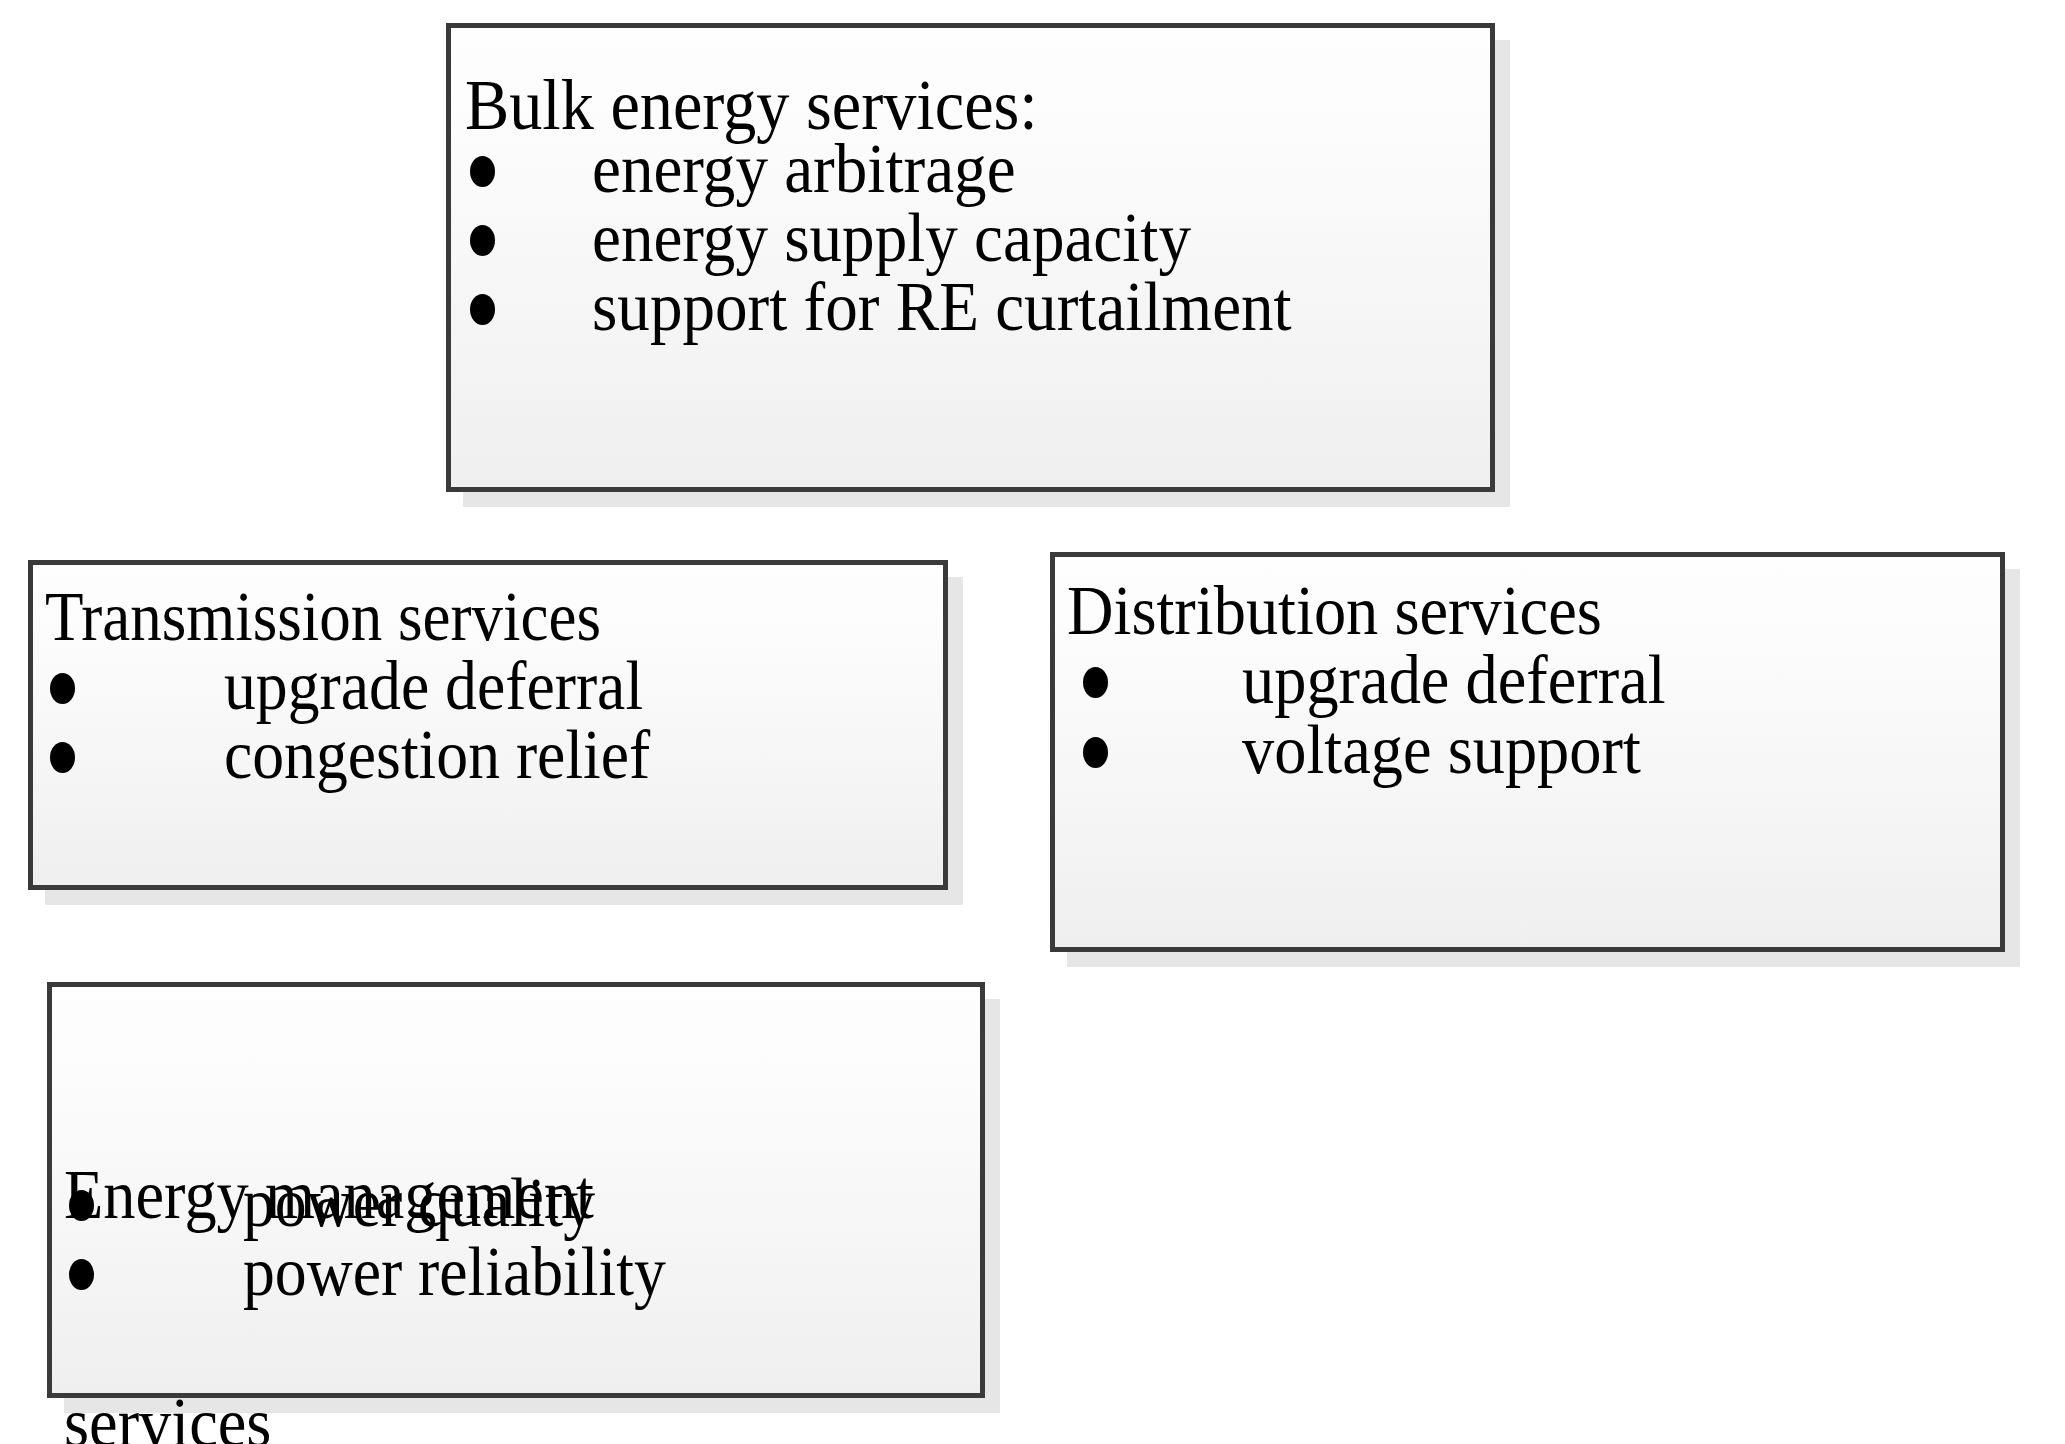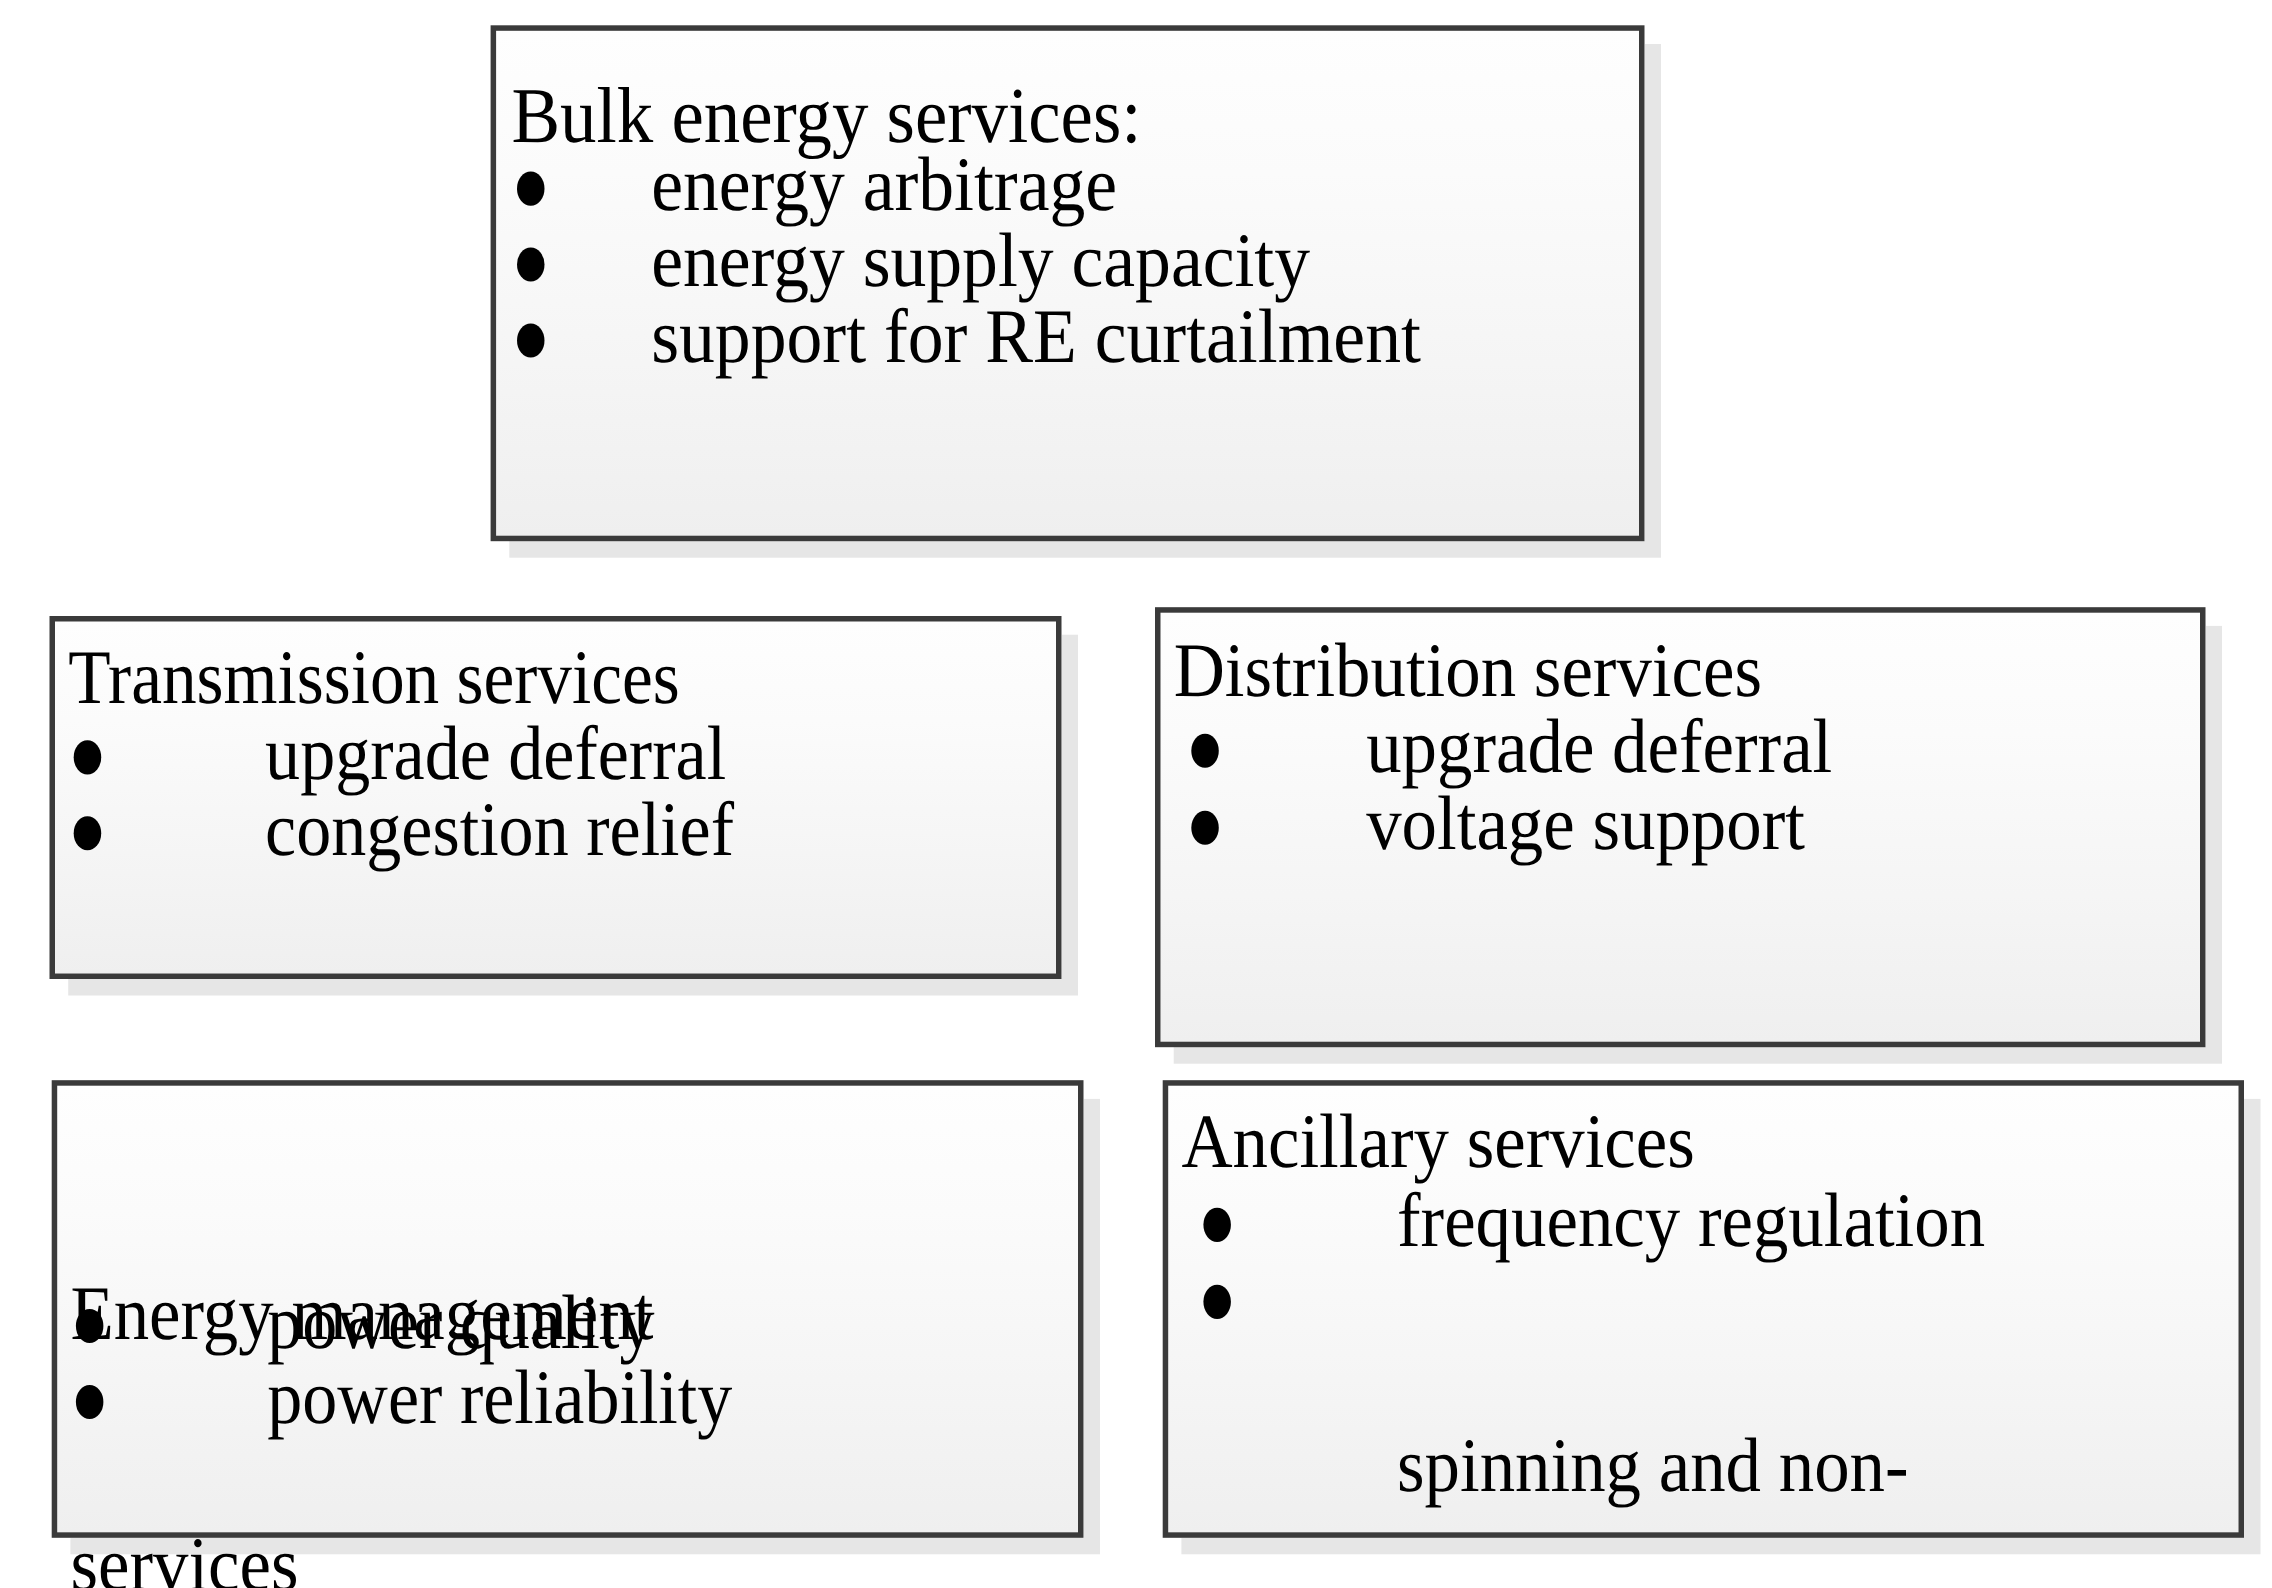--- a/index.html
+++ b/index.html
@@ -92,21 +92,21 @@
   }
   #box-bulk .row-0 .bullet-dot { top: 128px; }
   #box-bulk .row-0 .bullet-text { top: 103px; }
   #box-bulk .row-1 .bullet-dot { top: 197px; }
   #box-bulk .row-1 .bullet-text { top: 172px; }
   #box-bulk .row-2 .bullet-dot { top: 266px; }
   #box-bulk .row-2 .bullet-text { top: 241px; }
 
   
   #box-transmission {
-    left: 45px;
+    left: 28px;
     top: 560px;
     width: 920px;
     height: 330px;
   }
   #box-transmission .box-title {
     left: 12px;
     top: 14px;
     font-size: 70px;
     line-height: 76px;
     transform: scaleX(0.90);
@@ -297,34 +297,14 @@
       </div>
 
       <div class="bullet-row row-1">
         <span class="bullet-dot"></span>
         <span class="bullet-text">power reliability</span>
       </div>
 
     </div>
   </div>
 
-  <div class="svc-box" id="box-ancillary">
-    <div class="box-inner">
-
-      <div class="box-title">Ancillary services</div>
-
-      <div class="bullet-row row-0">
-        <span class="bullet-dot"></span>
-        <span class="bullet-text">frequency regulation</span>
-      </div>
-
-      <div class="bullet-row row-1">
-        <span class="bullet-dot"></span>
-        <span class="bullet-text">
-          <span class="wrap-line">spinning and non-</span>
-          
-        </span>
-      </div>
-
-    </div>
-  </div>
 
 </div>
 
 </body></html>

